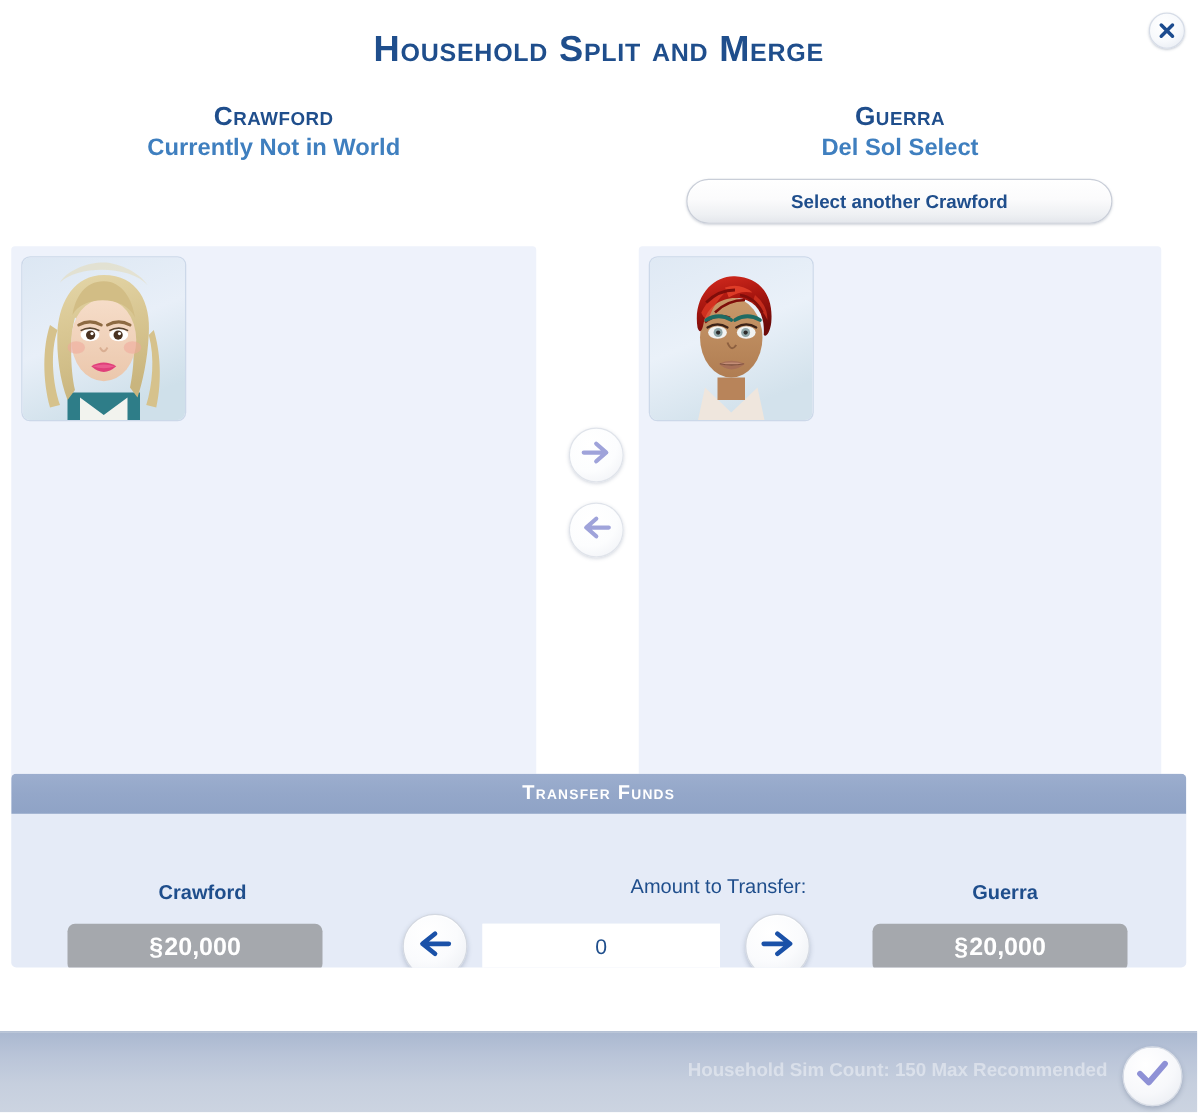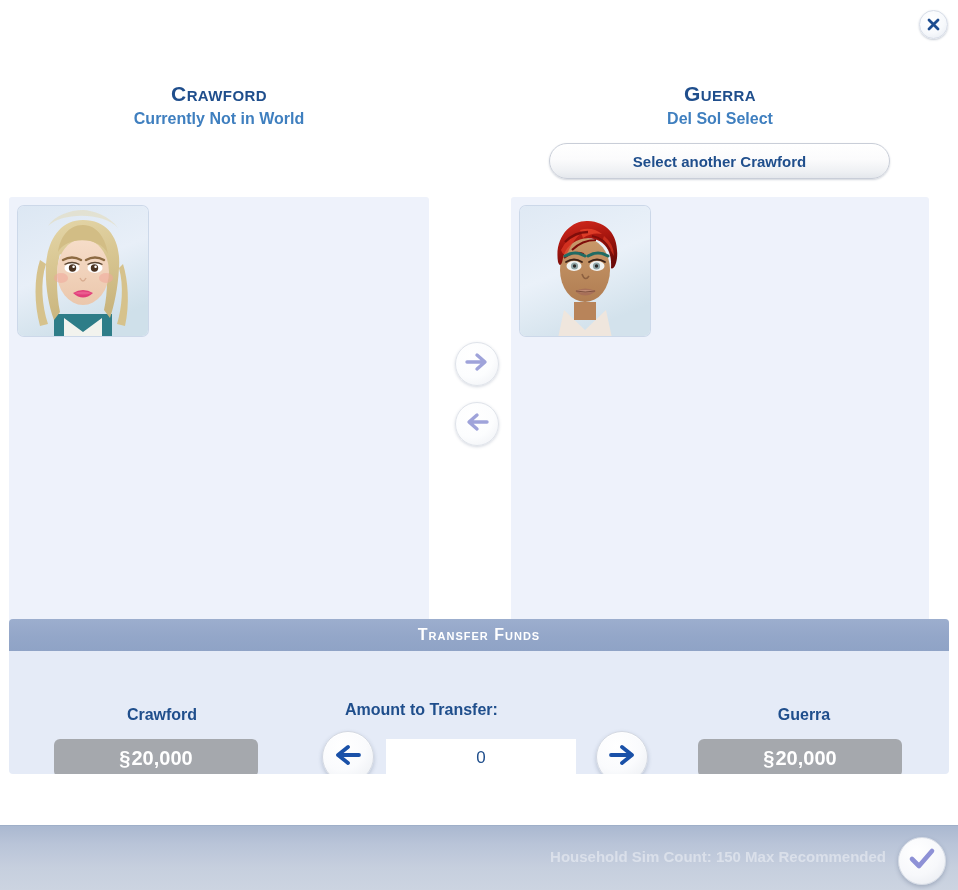--- a/index.html
+++ b/index.html
@@ -70,21 +70,21 @@
   .hh-name {
     color: #1f4e8c;
     font-size: 21px;
     font-weight: bold;
     font-variant: small-caps;
     letter-spacing: 0.4px;
     line-height: 24px;
   }
   .hh-sub {
     color: #3f7fbf;
-    font-size: 16px;
+    font-size: 19px;
     font-weight: bold;
     margin-top: 4px;
     line-height: 17px;
   }
 
   
   .select-hh-btn {
     position: absolute;
     left: 549px;
     top: 143px;
@@ -203,24 +203,24 @@
   }
   .fund-amount.left  { left: 45px;  width: 204px; }
   .fund-amount.right { left: 689px; width: 204px; }
   .simoleon { font-size: 20px; font-weight: bold; }
 
   .amount-label {
     position: absolute;
     left: 336px;
     top: 50px;
     width: 300px;
-    text-align: left;
+    text-align: right;
     color: #1f4e8c;
     font-size: 16px;
-    font-weight: bold;
+    font-weight: normal;
   }
 
   .amount-input {
     position: absolute;
     left: 377px;
     top: 88px;
     width: 190px;
     height: 38px;
     background: #ffffff;
     border: 1px solid #ffffff;
@@ -289,20 +289,21 @@
 <div class="dialog">
 
   <div class="close-btn">
     <span>
       <svg width="17" height="17" viewBox="0 0 17 17">
         <path d="M4 4 L13 13 M13 4 L4 13" stroke="#1d4c8f" stroke-width="2.8" stroke-linecap="round" fill="none"></path>
       </svg>
     </span>
   </div>
 
+  <div class="title">Household Split and Merge</div>
 
   <div class="hh-head left">
     <div class="hh-name">Crawford</div>
     <div class="hh-sub">Currently Not in World</div>
   </div>
 
   <div class="hh-head right">
     <div class="hh-name">Guerra</div>
     <div class="hh-sub">Del Sol Select</div>
   </div>

